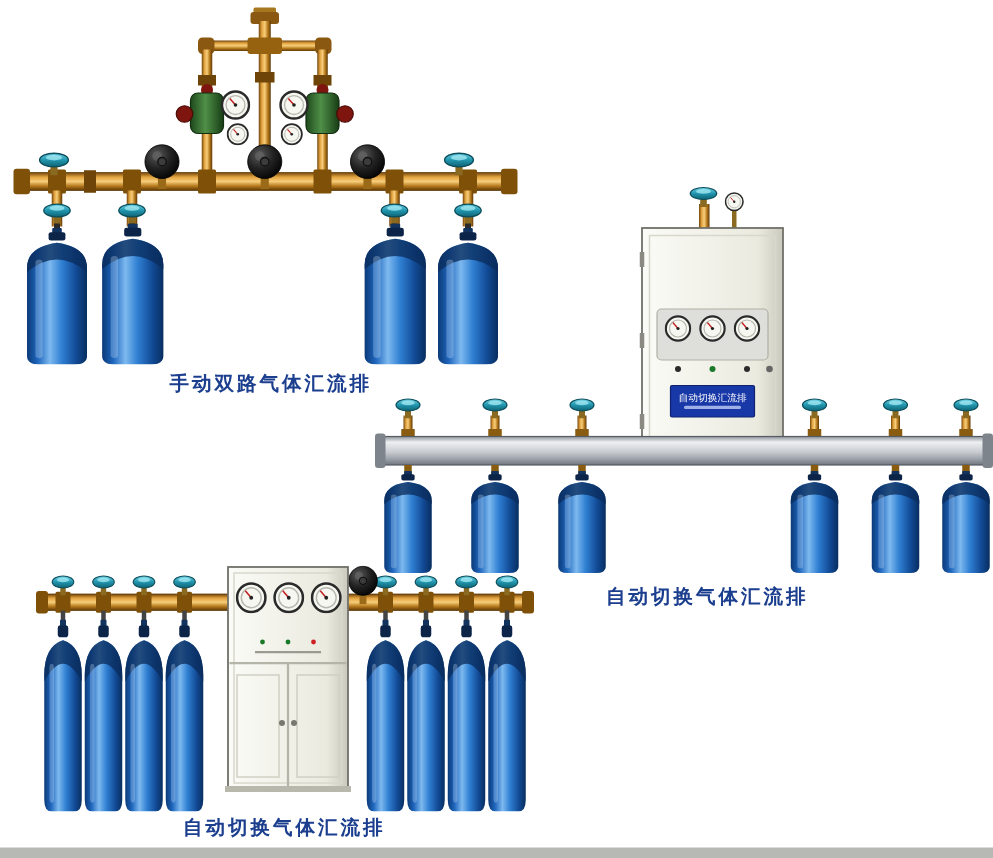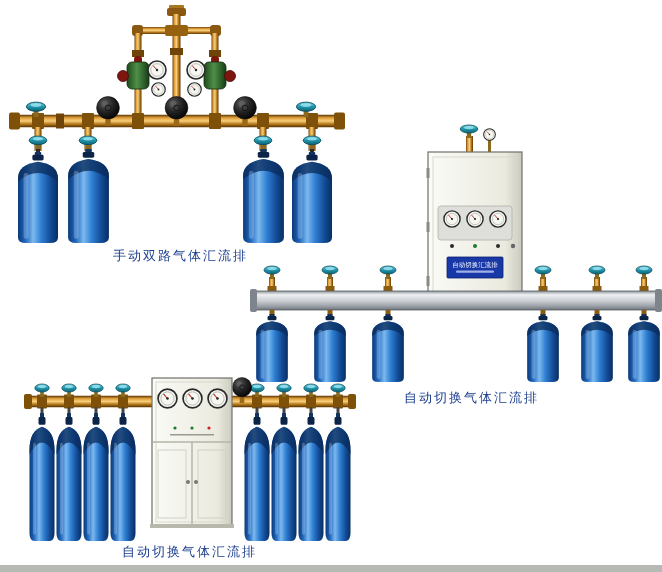--- a/index.html
+++ b/index.html
@@ -1,21 +1,21 @@
 <!DOCTYPE html>
 <html><head>
 <meta charset="utf-8">
 <style>
   * { margin:0; padding:0; box-sizing:border-box; }
   html,body { width:662px; height:572px; }
   body { background:#ffffff; font-family:"Liberation Sans", sans-serif; }
   .page { position:relative; width:662px; height:572px; background:#ffffff; overflow:hidden; }
   .scene { position:absolute; left:0; top:0; width:662px; height:572px; }
   .caption {
-    position:absolute; font-weight:normal; font-size:13px; letter-spacing:2px;
+    position:absolute; font-weight:bold; font-size:13px; letter-spacing:2px;
     color:#1b3e8e; white-space:nowrap; font-family:"Liberation Sans", sans-serif;
   }
   .caption-1 { left:113px; top:247px; }
   .caption-2 { left:404px; top:389px; }
   .caption-3 { left:122px; top:543px; }
   .bottom-strip { position:absolute; left:0; top:565px; width:662px; height:7px; background:#b6b9b4; }
 </style>
 </head>
 <body>
 

